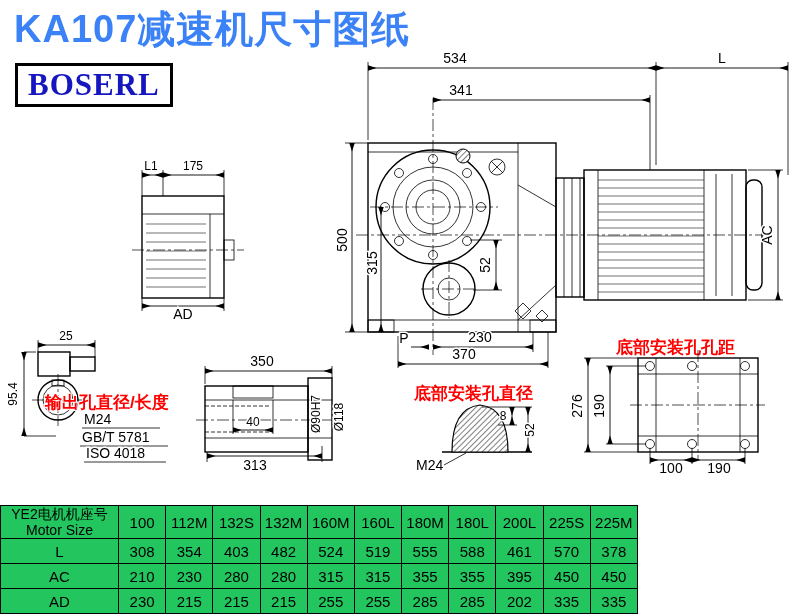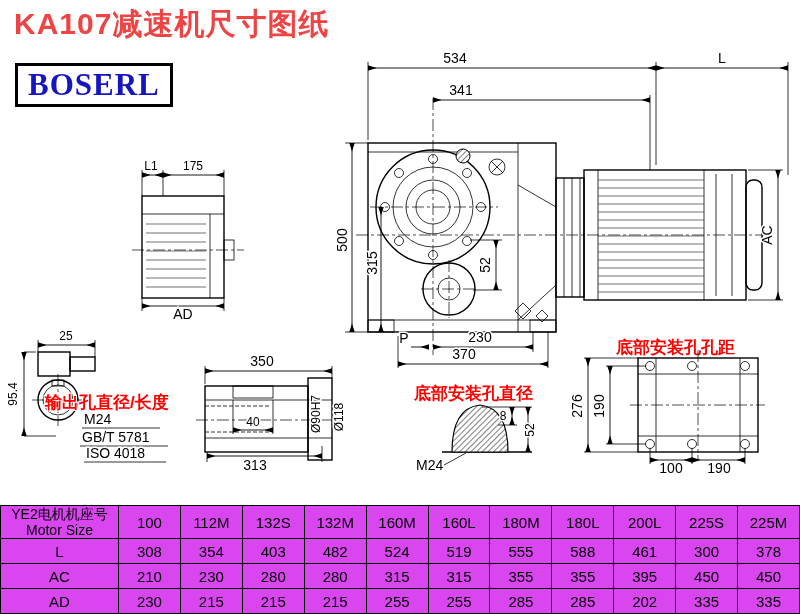--- a/index.html
+++ b/index.html
@@ -1,35 +1,35 @@
 <!DOCTYPE html>
 <html style="--red: #ff0000; --blue: #1616c0;"><head>
 <meta charset="utf-8">
 <style>
   :root{ --red:#ff0000; --blue:#1616c0; }
   *{margin:0;padding:0;box-sizing:border-box;}
   html,body{background:#fff;}
   body{width:800px;height:614px;position:relative;overflow:hidden;font-family:"Liberation Sans",sans-serif;}
-  .title{position:absolute;left:14px;top:4px;font-size:30px;font-weight:bold;color:#ef4444;letter-spacing:1px;white-space:nowrap;}
+  .title{position:absolute;left:14px;top:4px;font-size:38px;font-weight:bold;color:#3b82f6;letter-spacing:1px;white-space:nowrap;}
   .logo-box{position:absolute;left:15px;top:63px;border:3px solid #000;padding:1px 10px;background:#fff;text-align:right;}
   .logo-text{font-family:"Liberation Serif",serif;font-weight:bold;font-size:31px;color:var(--blue);letter-spacing:1px;}
   svg.drawing{position:absolute;left:0;top:0;}
   svg text{fill:#000;font-family:"Liberation Sans",sans-serif;}
   .o{fill:none;stroke:#000;stroke-width:1.4;}
   .t{fill:none;stroke:#000;stroke-width:0.8;}
   .fin{stroke:#333;stroke-width:0.7;}
   .cl{fill:none;stroke:#000;stroke-width:0.7;stroke-dasharray:12 3 3 3;}
   .dim{stroke:#000;stroke-width:0.9;fill:none;}
   .ext{stroke:#000;stroke-width:0.8;}
   .thread{stroke:#000;stroke-width:0.8;stroke-dasharray:4 2;fill:none;}
   .dt{font-size:14px;text-anchor:middle;paint-order:stroke;stroke:#fff;stroke-width:3px;}
   .dts{font-size:12px;text-anchor:middle;paint-order:stroke;stroke:#fff;stroke-width:3px;}
   .note{font-size:14px;paint-order:stroke;stroke:#fff;stroke-width:3px;}
   .red{fill:var(--red);font-weight:bold;font-size:17px;paint-order:stroke;stroke:#fff;stroke-width:2px;}
-  .size-table{position:absolute;left:0;top:505px;width:800px;border-collapse:collapse;table-layout:fixed;background:#d946ef;}
+  .size-table{position:absolute;left:0;top:505px;width:638px;border-collapse:collapse;table-layout:fixed;background:#22c55e;}
   .size-table td{border:1px solid #000;text-align:center;font-size:15px;color:#000;padding:0;height:25px;}
   .size-table td.rowhead{width:118px;}
   .size-table tr.header-row td{height:33px;}
   .size-table tr.header-row td.rowhead div{line-height:16px;font-size:14px;}
 </style>
 </head>
 <body>
 
 <div class="title">KA107减速机尺寸图纸</div>
 <div class="logo-box">
@@ -296,21 +296,21 @@
         <td class="rowhead">L</td>
         <td>308</td>
         <td>354</td>
         <td>403</td>
         <td>482</td>
         <td>524</td>
         <td>519</td>
         <td>555</td>
         <td>588</td>
         <td>461</td>
-        <td>300</td>
+        <td>570</td>
         <td>378</td>
       </tr>
       <tr>
         <td class="rowhead">AC</td>
         <td>210</td>
         <td>230</td>
         <td>280</td>
         <td>280</td>
         <td>315</td>
         <td>315</td>

